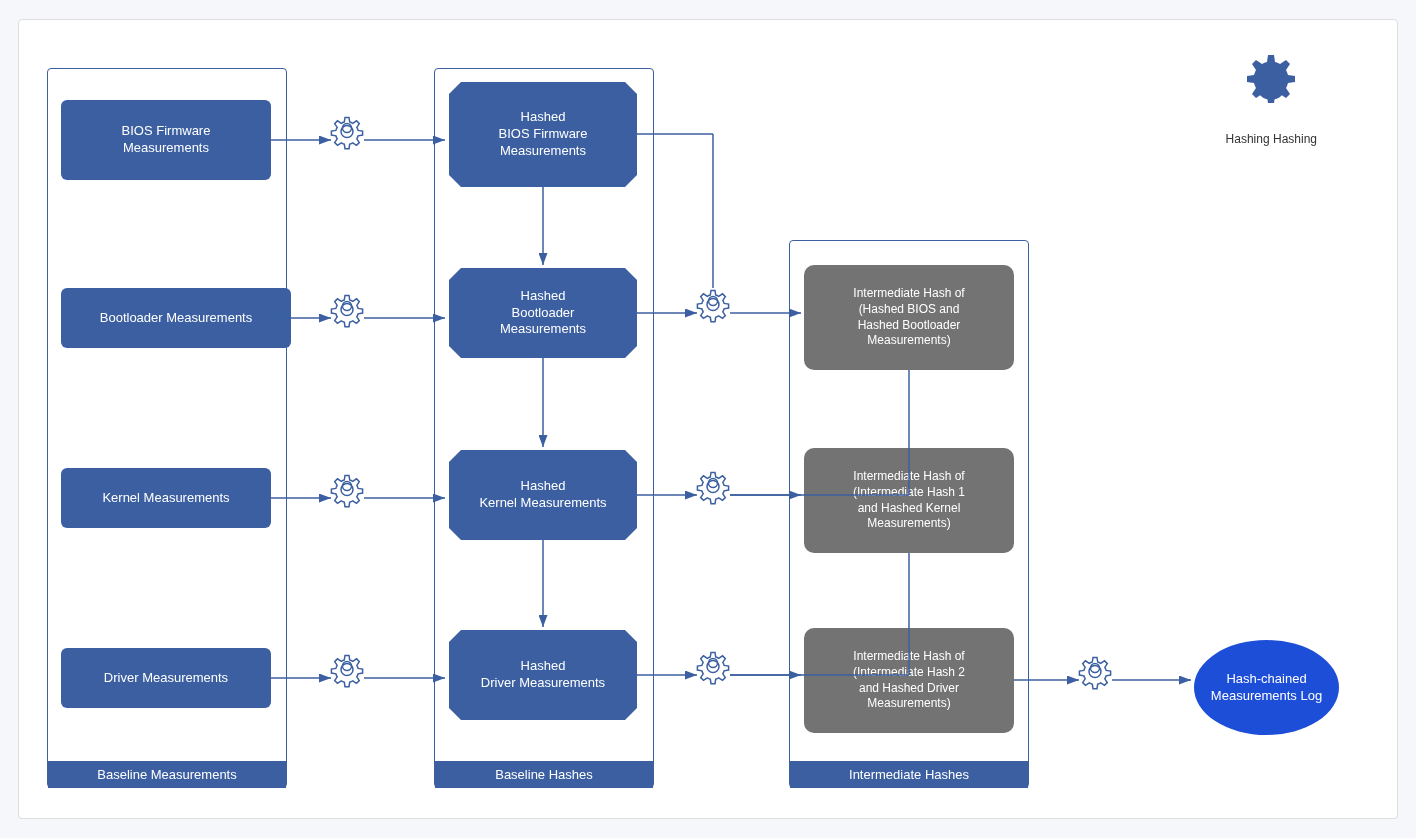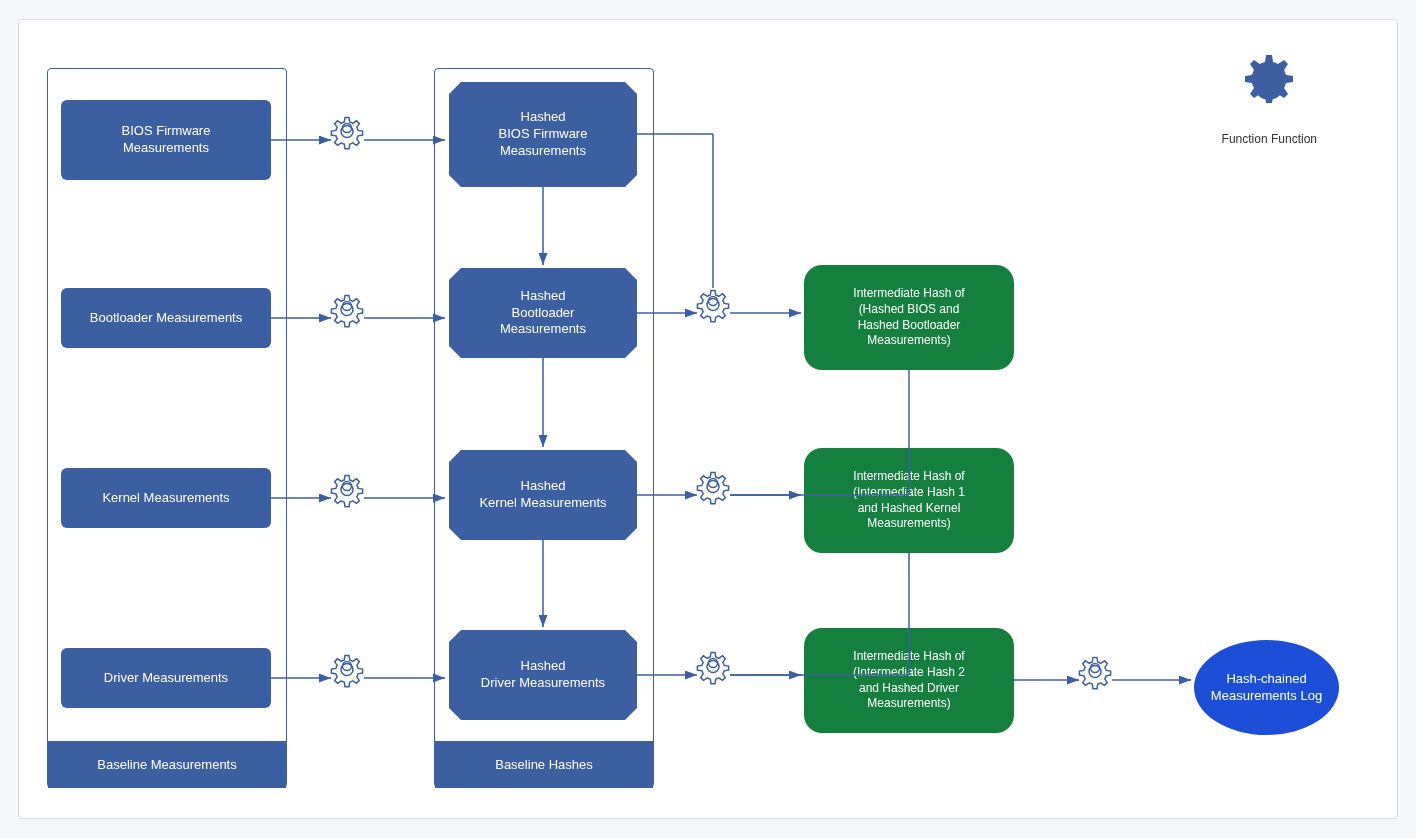--- a/index.html
+++ b/index.html
@@ -46,21 +46,21 @@
     }
     .group-label {
       position: absolute;
       bottom: -1px;
       left: 0;
       right: 0;
       background: #3b5fa0;
       color: white;
       text-align: center;
       font-size: 13px;
-      padding: 16px 4px;
+      padding: 6px 4px;
       font-weight: 500;
     }
 
     
     .baseline-group {
       left: 28px;
       top: 48px;
       width: 240px;
       height: 720px;
     }
@@ -109,23 +109,23 @@
       font-size: 13px;
       font-weight: 400;
       line-height: 1.3;
       padding: 8px;
       clip-path: polygon(12px 0%, calc(100% - 12px) 0%, 100% 12px, 100% calc(100% - 12px), calc(100% - 12px) 100%, 12px 100%, 0% calc(100% - 12px), 0% 12px);
     }
 
     
     .inter-box {
       position: absolute;
-      background: #15803d;
-      color: white;
-      border-radius: 18px;
+      background: #737373;
+      color: white;
+      border-radius: 10px;
       display: flex;
       align-items: center;
       justify-content: center;
       text-align: center;
       font-size: 12px;
       font-weight: 400;
       line-height: 1.3;
       padding: 17px;
     }
 
@@ -164,26 +164,29 @@
 <body>
 
 <div class="diagram-container">
 
   <div class="group-box baseline-group">
     <div class="group-label">Baseline Measurements</div>
   </div>
   <div class="group-box initial-group">
     <div class="group-label">Baseline Hashes</div>
   </div>
+  <div class="group-box intermediate-group">
+    <div class="group-label">Intermediate Hashes</div>
+  </div>
 
   <div class="input-box" style="left:42px;top:80px;width:210px;height:80px;">
     <span>BIOS Firmware<br>Measurements</span>
   </div>
 
-  <div class="input-box" style="left:42px;top:268px;width:210px;height:60px;">
+  <div class="input-box" style="left:42px;top:268px;width:230px;height:60px;">
     <span>Bootloader Measurements</span>
   </div>
 
   <div class="input-box" style="left:42px;top:448px;width:210px;height:60px;">
     <span>Kernel Measurements</span>
   </div>
 
   <div class="input-box" style="left:42px;top:628px;width:210px;height:60px;">
     <span>Driver Measurements</span>
   </div>
@@ -220,21 +223,21 @@
     <span>Hash-chained<br>Measurements Log</span>
   </div>
 
   <div class="legend">
     <div class="gear-icon">
       <svg width="70" height="70" viewBox="0 0 70 70">
         <path d="M35 20a15 15 0 1 0 0 30 15 15 0 0 0 0-30zm0 24a9 9 0 1 1 0-18 9 9 0 0 1 0 18z" fill="#3b5fa0"></path>
         <path d="M38 5h-6l-1 7a20 20 0 0 0-5 2l-6-4-4 4 4 6a20 20 0 0 0-2 5l-7 1v6l7 1a20 20 0 0 0 2 5l-4 6 4 4 6-4a20 20 0 0 0 5 2l1 7h6l1-7a20 20 0 0 0 5-2l6 4 4-4-4-6a20 20 0 0 0 2-5l7-1v-6l-7-1a20 20 0 0 0-2-5l4-6-4-4-6 4a20 20 0 0 0-5-2z" fill="#3b5fa0"></path>
       </svg>
     </div>
-    <div class="label-text">Function Function</div>
+    <div class="label-text">Hashing Hashing</div>
   </div>
 
   <svg class="arrows-svg">
     <defs>
       <marker id="arrowhead" markerWidth="8" markerHeight="6" refX="8" refY="3" orient="auto">
         <polygon points="0 0, 8 3, 0 6" fill="#3b5fa0"></polygon>
       </marker>
     </defs>
 
     <line x1="252" y1="120" x2="312" y2="120" stroke="#3b5fa0" stroke-width="1.5" marker-end="url(#arrowhead)"></line>

